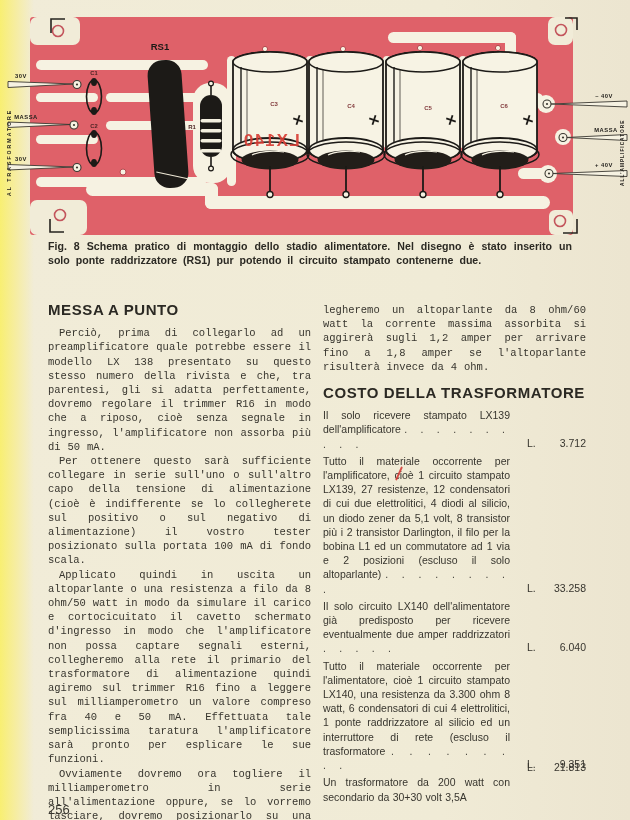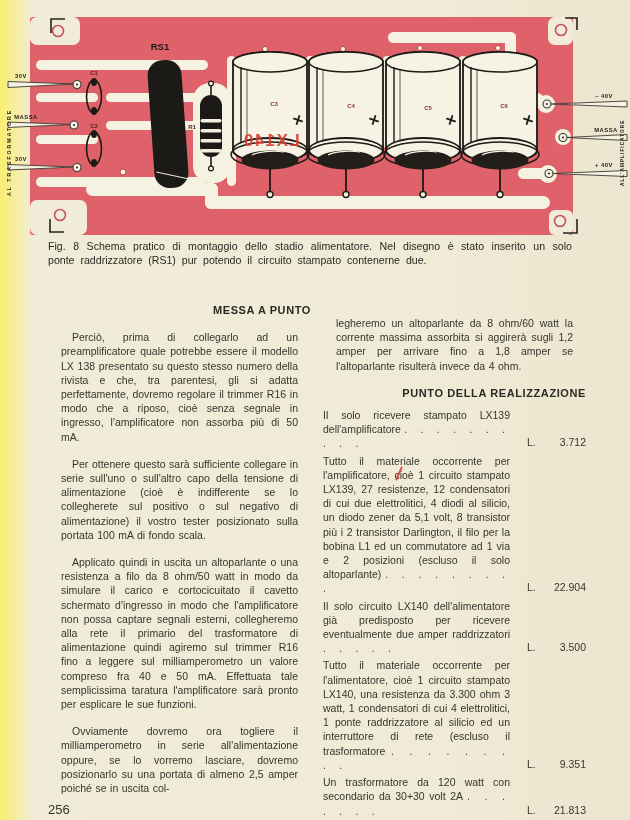--- a/index.html
+++ b/index.html
@@ -4,28 +4,28 @@
 <style>
   html,body{margin:0;padding:0;}
   body{width:630px;height:820px;position:relative;overflow:hidden;
        font-family:"Liberation Sans", sans-serif;
        background:linear-gradient(90deg,#f1ecd8 0%,#f0ebd6 70%,#ece5d0 100%);}
   .yellow-strip{position:absolute;left:0;top:0;width:34px;height:820px;
        background:linear-gradient(90deg,#f8ef72 0%,#f6eda0 45%,rgba(241,236,216,0) 100%);
        pointer-events:none;}
   .figure-svg{position:absolute;left:0;top:0;}
   .caption{position:absolute;left:48px;top:239px;width:524px;margin:0;
-       font-size:10.6px;line-height:14px;font-weight:normal;color:#2b2923;
+       font-size:10.6px;line-height:14px;font-weight:bold;color:#2b2923;
        text-align:justify;word-spacing:3px;}
   .columns{position:absolute;left:48px;top:303px;width:538px;display:flex;gap:12px;
        color:#37352e;}
   .col{width:263px;font-size:10.5px;line-height:14.2px;}
-  .col h3{font-size:11px;font-weight:bold;letter-spacing:.6px;color:#2b2923;
-       margin:0 0 9px 0;text-align:right;}
-  .para{margin:13px;text-align:justify;text-indent:11px;word-spacing:.6px;}
+  .col h3{font-size:15px;font-weight:bold;letter-spacing:.6px;color:#2b2923;
+       margin:0 0 9px 0;}
+  .para{margin:0;text-align:justify;text-indent:11px;word-spacing:.6px;font-family:Liberation Mono, monospace;}
   .noindent{text-indent:0;}
   .costo-heading{margin-top:12px !important;margin-bottom:8px !important;}
   .price-item{position:relative;margin-bottom:3px;}
   .item-text{width:187px;margin:0;text-align:justify;word-spacing:.4px;}
   .dots{letter-spacing:5px;color:#45433c;}
   .price{position:absolute;right:0;bottom:1px;width:59px;display:flex;
        justify-content:space-between;color:#37352e;}
   .page-number{position:absolute;left:48px;top:791px;font-size:13px;color:#37352e;margin-top:11px;}
   .red-mark{position:absolute;left:398px;top:466px;width:2px;height:15px;
        background:#d23430;transform:rotate(24deg);border-radius:1px;opacity:.85;}
@@ -229,61 +229,59 @@
   <div class="col">
     <h3>MESSA A PUNTO</h3>
     <p class="para">Perciò, prima di collegarlo ad un preamplificatore quale potrebbe essere il modello LX 138 presentato su questo stesso numero della rivista e che, tra parentesi, gli si adatta perfettamente, dovremo regolare il trimmer R16 in modo che a riposo, cioè senza segnale in ingresso, l'amplificatore non assorba più di 50 mA.</p>
     <p class="para">Per ottenere questo sarà sufficiente collegare in serie sull'uno o sull'altro capo della tensione di alimentazione (cioè è indifferente se lo collegherete sul positivo o sul negativo di alimentazione) il vostro tester posizionato sulla portata 100 mA di fondo scala.</p>
     <p class="para">Applicato quindi in uscita un altoparlante o una resistenza a filo da 8 ohm/50 watt in modo da simulare il carico e cortocicuitato il cavetto schermato d'ingresso in modo che l'amplificatore non possa captare segnali esterni, collegheremo alla rete il primario del trasformatore di alimentazione quindi agiremo sul trimmer R16 fino a leggere sul milliamperometro un valore compreso fra 40 e 50 mA. Effettuata tale semplicissima taratura l'amplificatore sarà pronto per esplicare le sue funzioni.</p>
     <p class="para">Ovviamente dovremo ora togliere il milliamperometro in serie all'alimentazione oppure, se lo vorremo lasciare, dovremo posizionarlo su una portata di almeno 2,5 amper poiché se in uscita col-</p>
   </div>
 
   <div class="col">
     <p class="para noindent">legheremo un altoparlante da 8 ohm/60 watt la corrente massima assorbita si aggirerà sugli 1,2 amper per arrivare fino a 1,8 amper se l'altoparlante risulterà invece da 4 ohm.</p>
-    <h3 class="costo-heading">PUNTO DELLA REALIZZAZIONE</h3>
+    <h3 class="costo-heading">COSTO DELLA TRASFORMATORE</h3>
 
     <div class="price-item">
       <p class="item-text"><span>Il solo ricevere stampato LX139 dell'amplificatore</span>
         <span class="dots">. . . . . . . . . .</span></p>
       <span class="price">
           <span>L.</span>
           <span>3.712</span>
         </span>
     </div>
 
     <div class="price-item">
       <p class="item-text"><span>Tutto il materiale occorrente per l'amplificatore, cioè 1 circuito stampato LX139, 27 resistenze, 12 condensatori di cui due elettrolitici, 4 diodi al silicio, un diodo zener da 5,1 volt, 8 transistor più i 2 transistor Darlington, il filo per la bobina L1 ed un commutatore ad 1 via e 2 posizioni (escluso il solo altoparlante)</span>
         <span class="dots">. . . . . . . . .</span></p>
       <span class="price">
           <span>L.</span>
-          <span>22.904</span>
+          <span>33.258</span>
         </span>
     </div>
 
     <div class="price-item">
       <p class="item-text"><span>Il solo circuito LX140 dell'alimentatore già predisposto per ricevere eventualmente due amper raddrizzatori</span>
         <span class="dots">. . . . .</span></p>
       <span class="price">
           <span>L.</span>
-          <span>3.500</span>
-        </span>
-    </div>
-
-    <div class="price-item">
-      <p class="item-text"><span>Tutto il materiale occorrente per l'alimentatore, cioè 1 circuito stampato LX140, una resistenza da 3.300 ohm 3 watt, 1 condensatori di cui 4 elettrolitici, 1 ponte raddrizzatore al silicio ed un interruttore di rete (escluso il trasformatore</span>
+          <span>6.040</span>
+        </span>
+    </div>
+
+    <div class="price-item">
+      <p class="item-text"><span>Tutto il materiale occorrente per l'alimentatore, cioè 1 circuito stampato LX140, una resistenza da 3.300 ohm 8 watt, 6 condensatori di cui 4 elettrolitici, 1 ponte raddrizzatore al silicio ed un interruttore di rete (escluso il trasformatore</span>
         <span class="dots">. . . . . . . . .</span></p>
       <span class="price">
           <span>L.</span>
           <span>9.351</span>
         </span>
     </div>
 
     <div class="price-item">
-      <p class="item-text"><span>Un trasformatore da 120 watt con secondario da 30+30 volt 2A</span>
-        <span class="dots">. . . . . . .</span></p>
       <span class="price">
           <span>L.</span>
           <span>21.813</span>
         </span>
     </div>
 
     <div class="price-item">
       <p class="item-text"><span>Un trasformatore da 200 watt con secondario da 30+30 volt 3,5A</span>
         </p>
 

